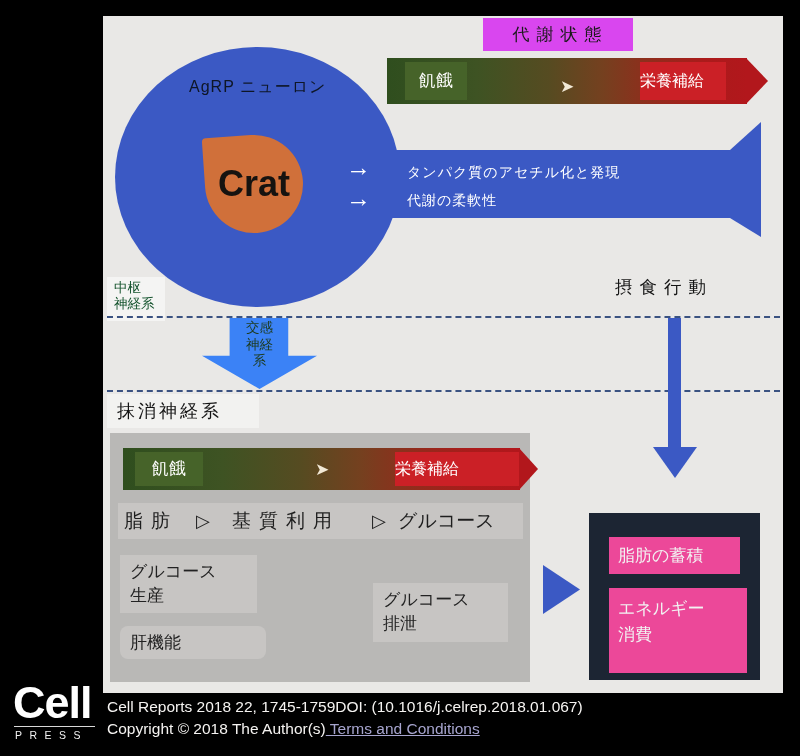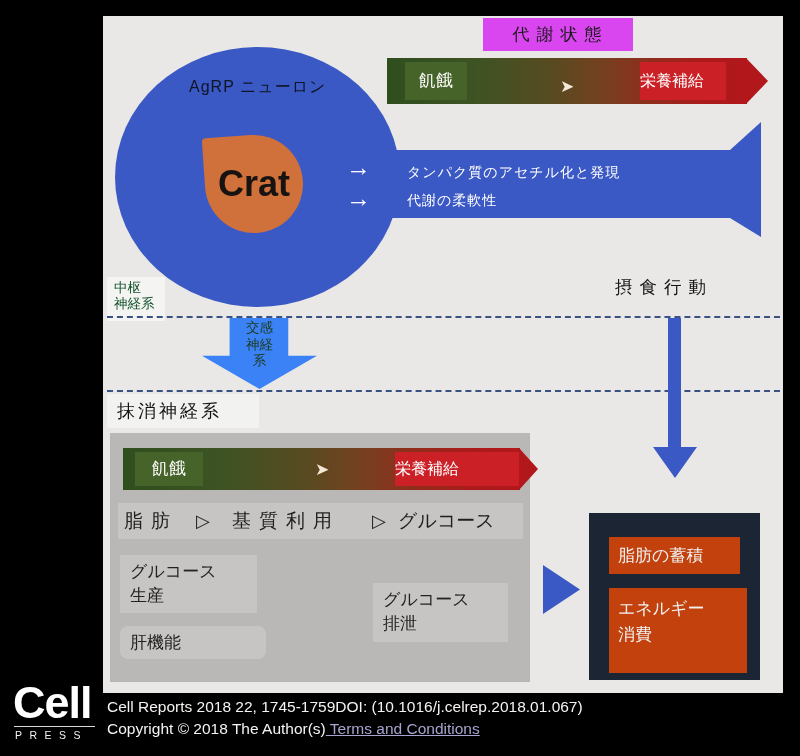--- a/index.html
+++ b/index.html
@@ -61,21 +61,21 @@
   .s-tri{font-size:18px;font-weight:bold;color:#111;}
   .gray-chip{background:#c7c5c3;color:#222;font-size:17px;}
   .chip-gprod{left:10px;top:122px;width:137px;height:58px;line-height:24px;padding:5px 0 0 10px;}
   .chip-gexcr{left:263px;top:150px;width:135px;height:59px;line-height:24px;padding:5px 0 0 10px;}
   .chip-liver{left:10px;top:193px;width:146px;height:33px;line-height:33px;padding-left:10px;border-radius:8px;}
 
   
   .triangle-right{left:440px;top:549px;width:37px;height:49px;background:#3b59c4;
     clip-path:polygon(0 0,100% 50%,0 100%);}
   .dark-box{left:486px;top:497px;width:171px;height:167px;background:#1c2533;}
-  .dark-chip{background:#c2410c;color:#f2f2f2;font-size:17px;}
+  .dark-chip{background:#ec4899;color:#f2f2f2;font-size:17px;}
   .d-chip1{left:20px;top:24px;width:131px;height:37px;line-height:37px;padding-left:9px;}
   .d-chip2{left:20px;top:75px;width:138px;height:85px;line-height:26px;padding:8px 0 0 9px;}
 
   
   .logo-cell{left:13px;top:680px;font-size:45px;font-weight:bold;color:#fff;letter-spacing:-1px;line-height:46px;}
   .logo-rule{left:14px;top:726px;width:81px;height:1px;background:#d9d9d9;}
   .logo-press{left:15px;top:729px;font-size:10.5px;letter-spacing:7.5px;color:#f2f2f2;}
   .citation{left:107px;top:698px;font-size:15.5px;color:#f5f3f1;}
   .copyright{left:107px;top:720px;font-size:15.5px;color:#f5f3f1;}
   .terms-link{color:#a7a5cf;text-decoration:underline;cursor:pointer;}

